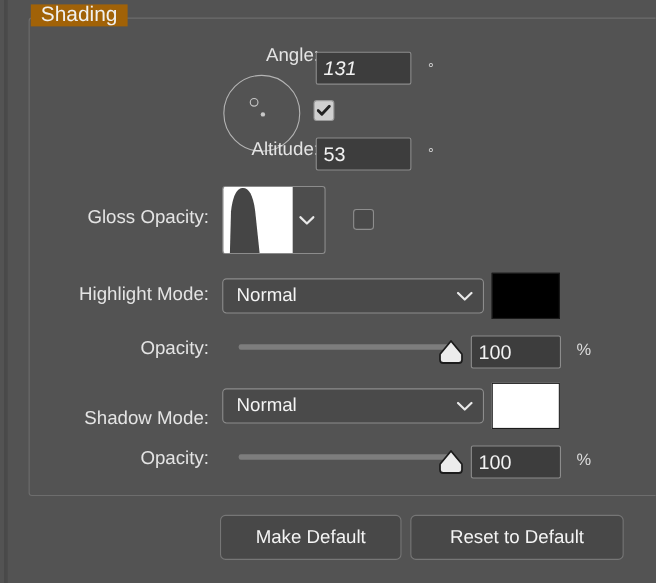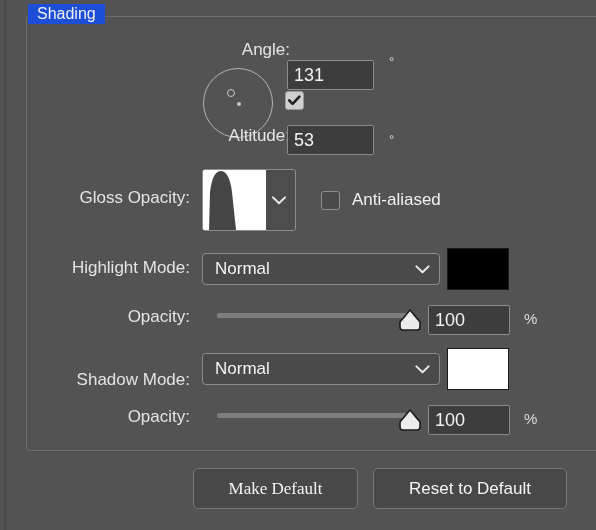--- a/index.html
+++ b/index.html
@@ -36,22 +36,22 @@
     height: 435px;
     border: 1px solid #6d6d6d;
     border-radius: 3px;
     box-sizing: border-box;
   }
   .group-title {
     position: absolute;
     left: 28px;
     top: 4px;
     padding: 0 9px;
-    background: #1d4ed8;
-    font-size: 16px;
+    background: #a16207;
+    font-size: 19px;
     color: #f0f0f0;
     line-height: 20px;
     white-space: nowrap;
     text-align: center;
   }
 
   
   .row {
     position: absolute;
     display: flex;
@@ -234,21 +234,21 @@
 <body>
 
 <div class="panel-edge"></div>
 
 <div class="groupbox"></div>
 <div class="group-title">Shading</div>
 
 <div class="row" style="left:60px; top:40px; width:230px; justify-content:flex-end;">
   <span class="lbl">Angle:</span>
 </div>
-<div class="numfield" style="position:absolute; left:287px; top:60px; width:87px;">
+<div class="numfield" style="position:absolute; left:287px; top:47px; width:87px;font-style:italic;">
   <span>131</span>
 </div>
 <span class="deg" style="position:absolute; left:382px; top:54px;">°</span>
 
 <div class="dial">
   <div class="dial-marker"></div>
   <div class="dial-center"></div>
 </div>
 
 <div class="row" style="left:285px; top:91px;">
@@ -281,21 +281,20 @@
     <svg width="14" height="9" viewBox="0 0 14 9" aria-hidden="true">
       <path d="M1 1.4 L7 7.2 L13 1.4" fill="none" stroke="#e9e9e9" stroke-width="2" stroke-linecap="round" stroke-linejoin="round"></path>
     </svg>
   </div>
 </div>
 
 <div class="row" style="left:321px; top:190px;">
   <span class="cb unchecked">
     
   </span>
-  <span class="cb-label">Anti-aliased</span>
 </div>
 
 <div class="row" style="left:20px; top:258px; width:170px; justify-content:flex-end;">
   <span class="lbl">Highlight Mode:</span>
 </div>
 <div class="dropdown" style="position:absolute; left:202px; top:253px; width:238px;">
   <span>Normal</span>
   <span>
     <svg width="15" height="9" viewBox="0 0 15 9" aria-hidden="true">
       <path d="M1.4 1.4 L7.5 7.3 L13.6 1.4" fill="none" stroke="#e9e9e9" stroke-width="2" stroke-linecap="round" stroke-linejoin="round"></path>
@@ -342,14 +341,14 @@
     <svg width="24" height="22" viewBox="0 0 24 22" aria-hidden="true">
       <path d="M12 1 L22 13 L22 18 Q22 21 19 21 L5 21 Q2 21 2 18 L2 13 Z" fill="#ececec" stroke="#1c1c1c" stroke-width="1.6" stroke-linejoin="round"></path>
     </svg>
   </div>
 </div>
 <div class="numfield" style="position:absolute; left:428px; top:405px; width:82px;">
   <span>100</span>
 </div>
 <span class="pct" style="position:absolute; left:517px; top:410px;">%</span>
 
-<div class="btn" style="position:absolute; left:193px; top:468px; width:165px;font-family:Liberation Serif, serif;">Make Default</div>
+<div class="btn" style="position:absolute; left:200px; top:468px; width:165px;">Make Default</div>
 <div class="btn" style="position:absolute; left:373px; top:468px; width:194px;">Reset to Default</div>
 
 </body></html>

